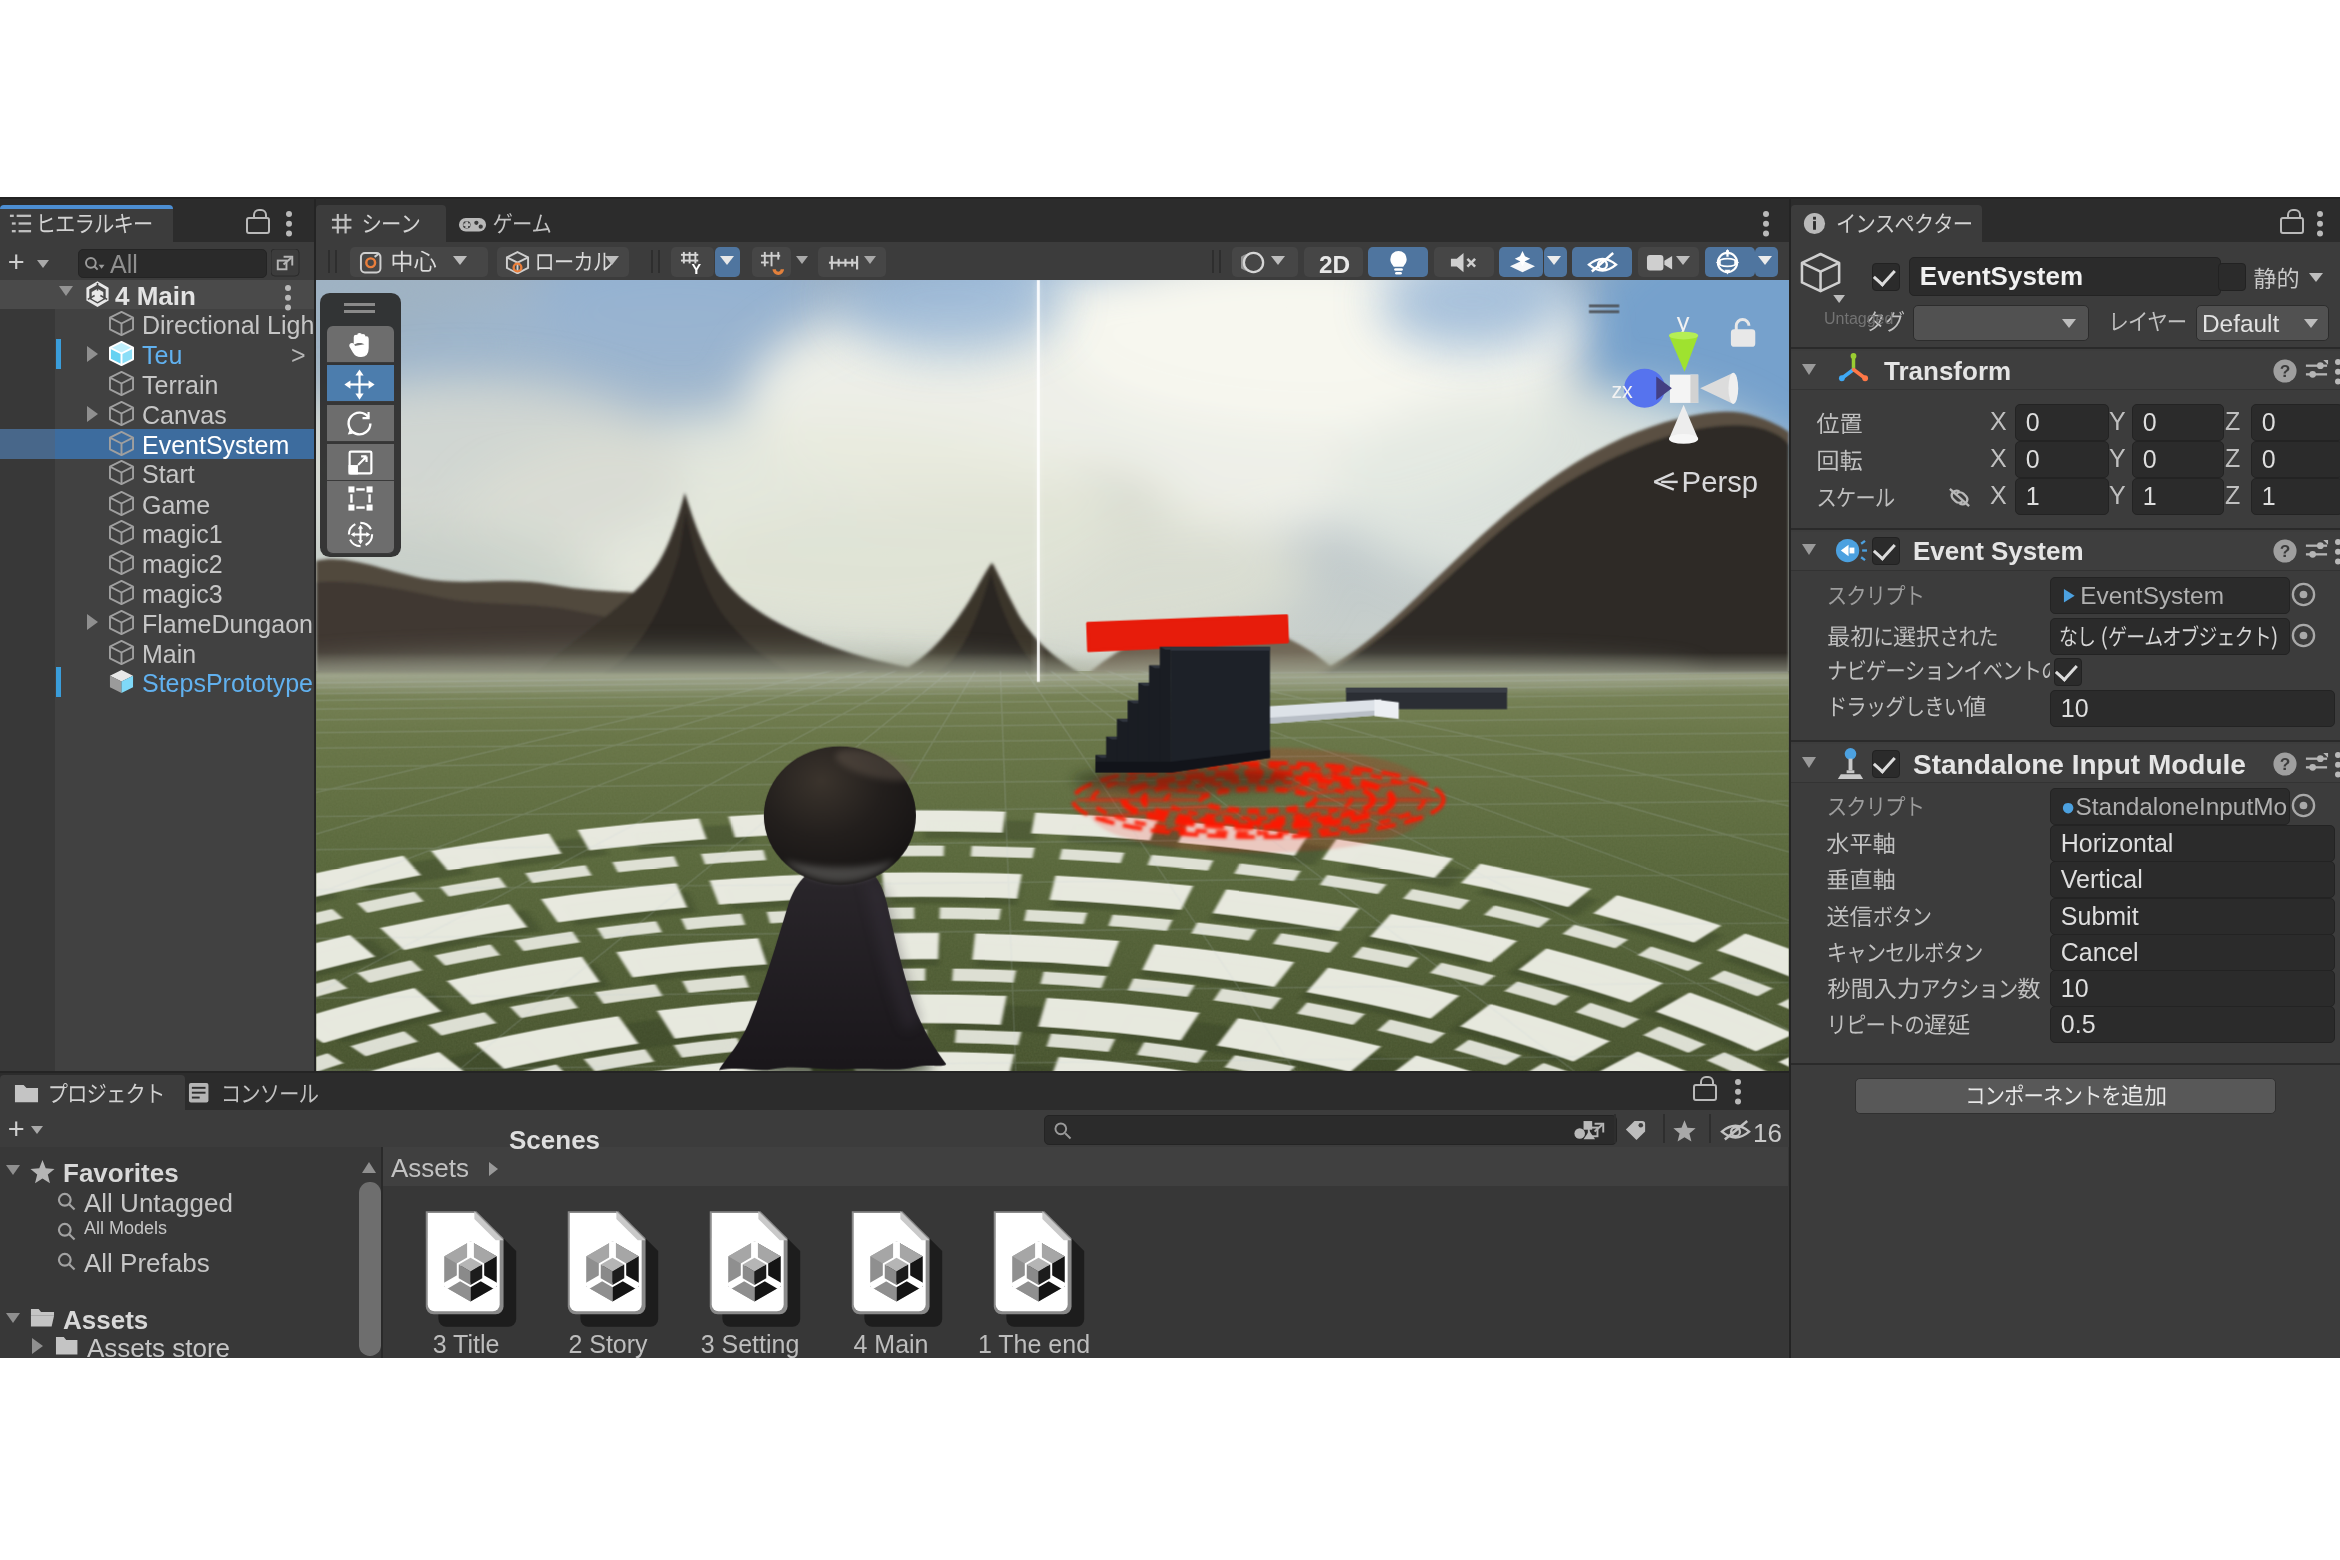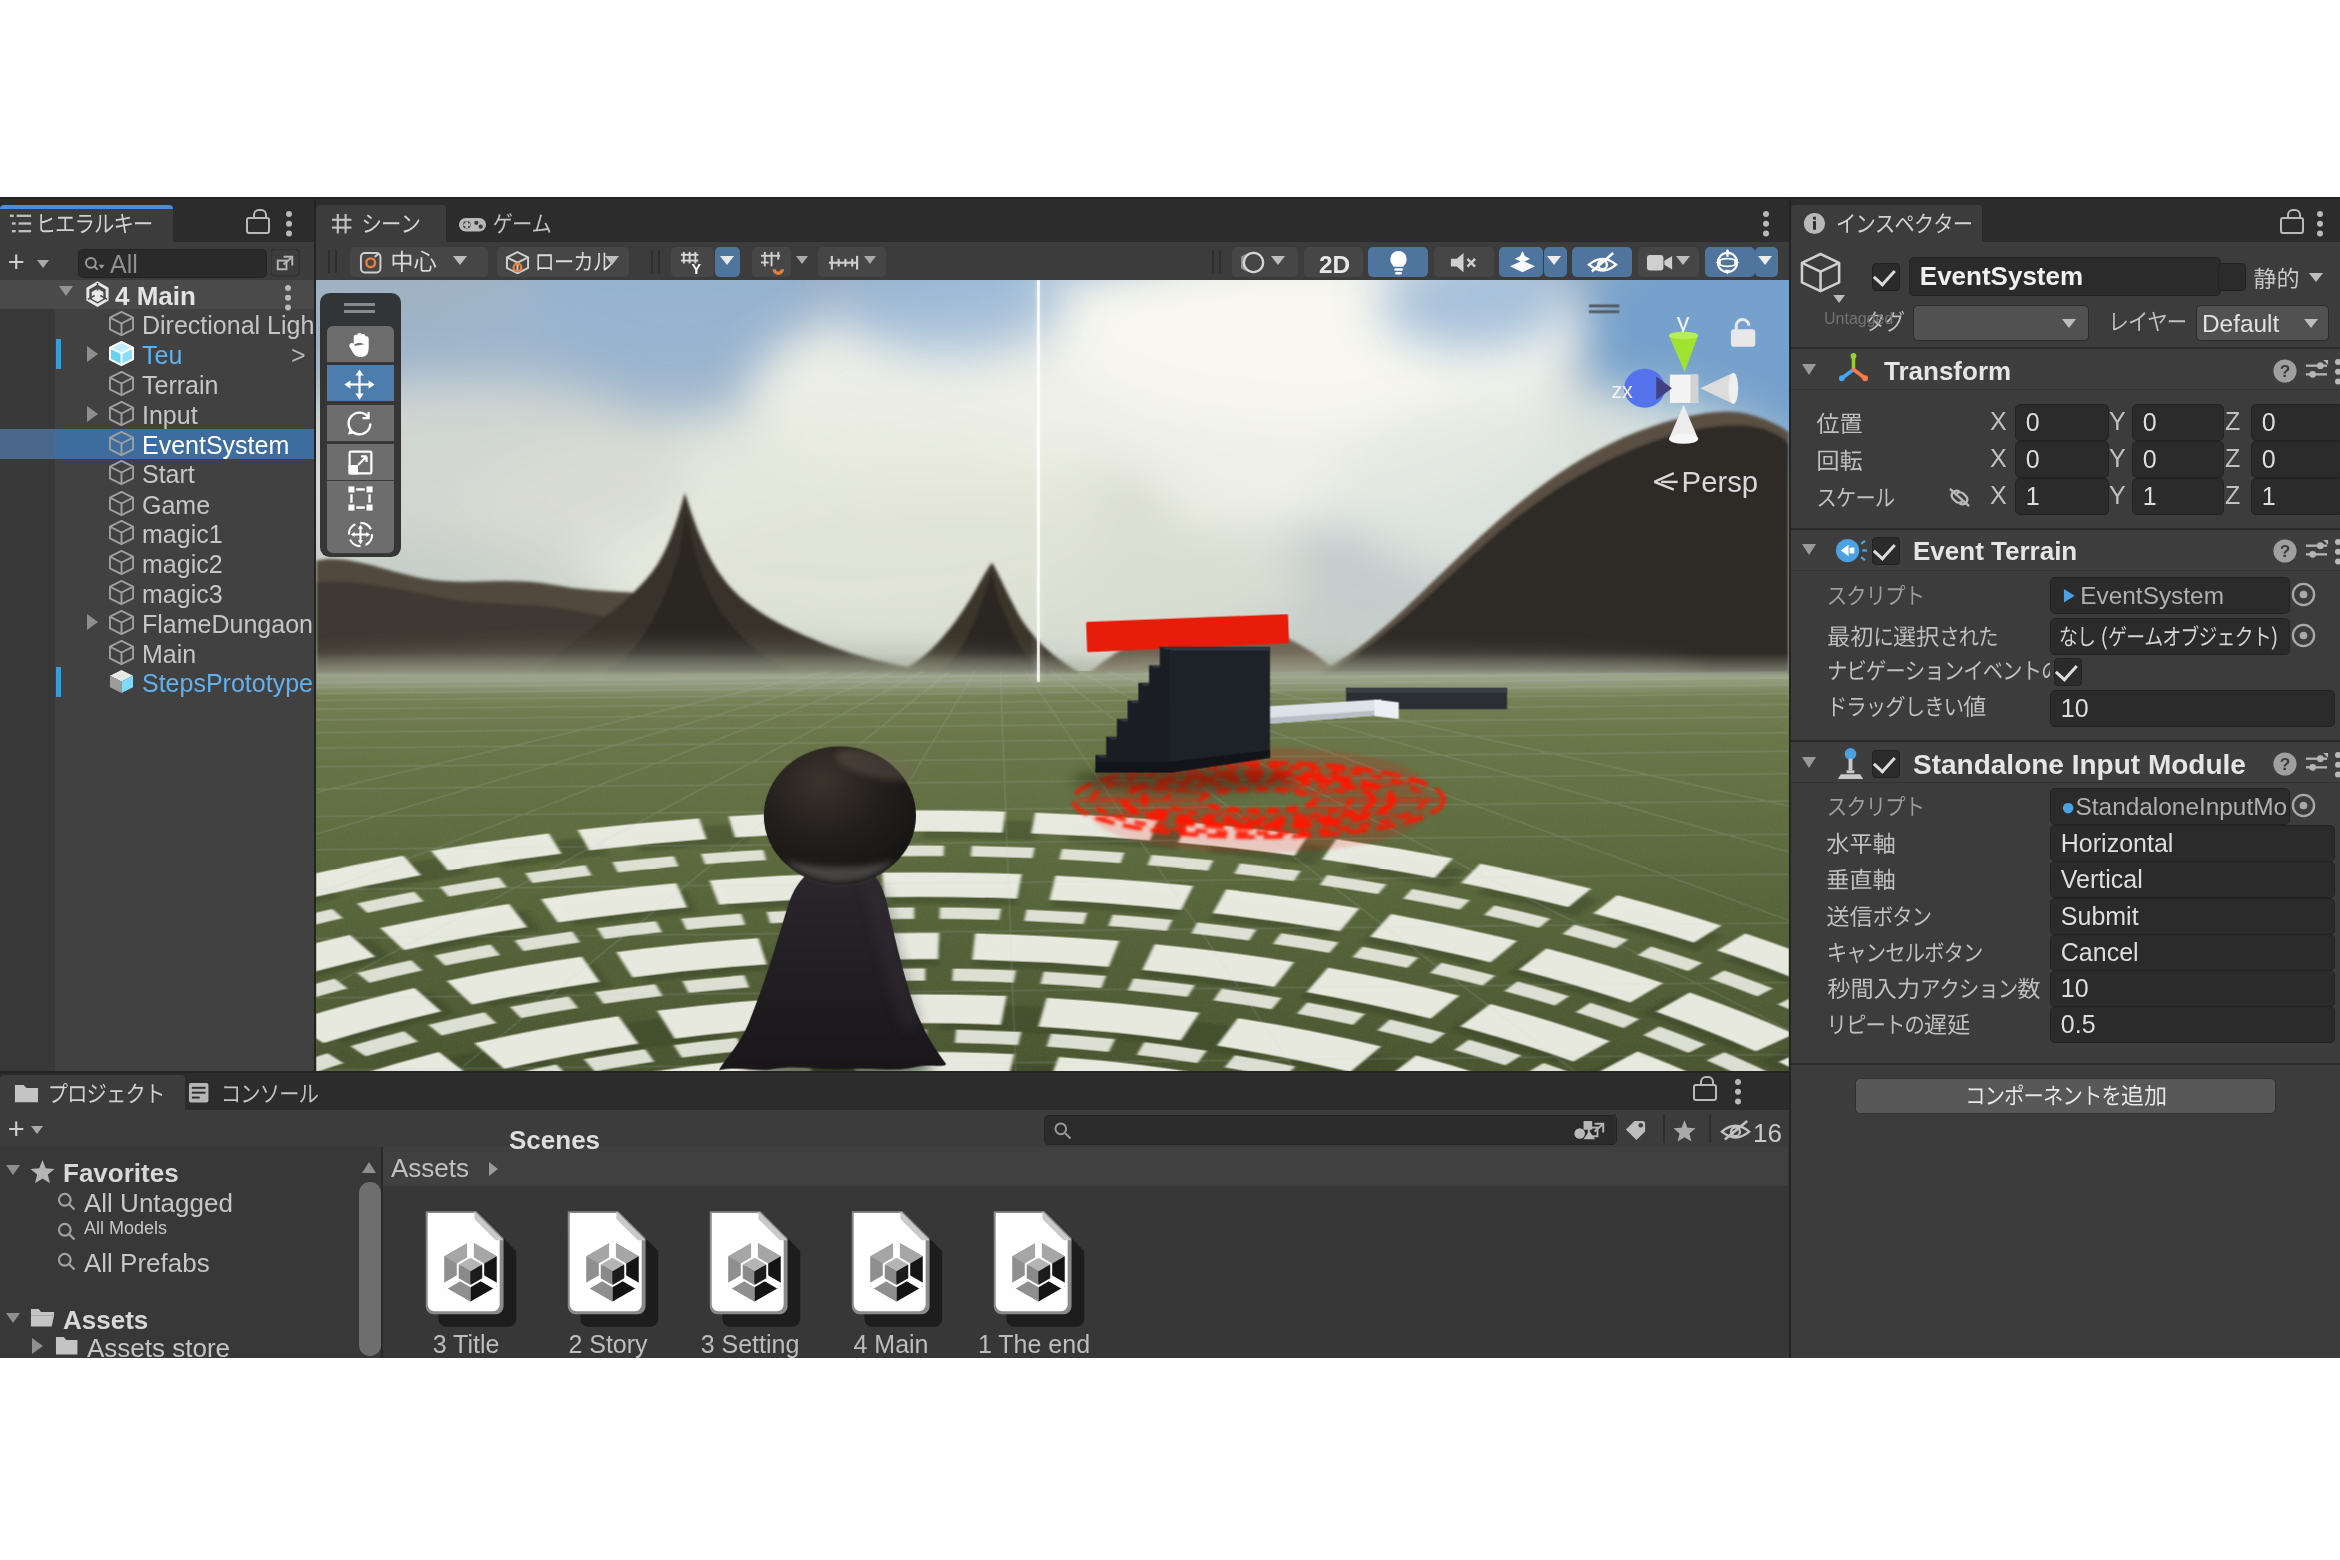--- a/index.html
+++ b/index.html
@@ -98,21 +98,21 @@
   </svg>
 <div class="txt" style="left:142px;top:371px;color:#c6c6c6;font-size:25px">Terrain</div>
 <div class="tri-r" style="left:87px;top:406px;border-left-color:#8f8f8f"></div>
 <svg class="abs" style="left:109px;top:401px" width="25" height="25" viewBox="0 0 26 26">
     <g fill="none" stroke="#9f9f9f" stroke-width="2" stroke-linejoin="round">
       <polygon points="13,1 25,7 25,19 13,25 1,19 1,7"></polygon>
       <polyline points="1,7 13,13 25,7"></polyline>
       <line x1="13" y1="13" x2="13" y2="25"></line>
     </g>
   </svg>
-<div class="txt" style="left:142px;top:401px;color:#c6c6c6;font-size:25px">Input</div>
+<div class="txt" style="left:142px;top:401px;color:#c6c6c6;font-size:25px">Canvas</div>
 <div class="abs" style="left:0;top:429px;width:55px;height:30px;background:#48678a"></div>
 <div class="abs" style="left:55px;top:429px;width:259px;height:30px;background:#3d6c9e"></div>
 <svg class="abs" style="left:109px;top:431px" width="25" height="25" viewBox="0 0 26 26">
     <g fill="none" stroke="#9f9f9f" stroke-width="2" stroke-linejoin="round">
       <polygon points="13,1 25,7 25,19 13,25 1,19 1,7"></polygon>
       <polyline points="1,7 13,13 25,7"></polyline>
       <line x1="13" y1="13" x2="13" y2="25"></line>
     </g>
   </svg>
 <div class="txt" style="left:142px;top:431px;color:#ffffff;font-size:25px">EventSystem</div>
@@ -946,21 +946,21 @@
     <circle cx="15" cy="16" r="12" fill="#4ca1e0"></circle>
     <path d="M8 16 l8 -6 v12z" fill="#fff"></path>
     <rect x="17" y="13" width="5" height="6" fill="#fff"></rect>
     <g stroke="#4ca1e0" stroke-width="2.4">
       <line x1="29" y1="9" x2="33" y2="6"></line>
       <line x1="30" y1="16" x2="35" y2="16"></line>
       <line x1="29" y1="23" x2="33" y2="26"></line>
     </g>
   </svg>
 <div class="chk" style="left:1872px;top:537px"></div>
-<div class="txt b" style="left:1913px;top:536px;color:#e5e5e5;font-size:26px">Event Terrain</div>
+<div class="txt b" style="left:1913px;top:536px;color:#e5e5e5;font-size:26px">Event System</div>
 <svg class="abs" style="left:2272px;top:538px" width="26" height="26" viewBox="0 0 27 27">
     <circle cx="13.5" cy="13.5" r="12" fill="#9f9f9f"></circle>
     <text x="13.5" y="19.5" font-size="18" font-weight="bold" text-anchor="middle" fill="#3c3c3c" font-family="Liberation Sans">?</text>
   </svg>
 <svg class="abs" style="left:2304px;top:538px" width="25" height="25" viewBox="0 0 26 26">
     <g stroke="#b5b5b5" stroke-width="2.4">
       <line x1="2" y1="8" x2="24" y2="8"></line>
       <line x1="2" y1="17" x2="24" y2="17"></line>
     </g>
     <circle cx="17" cy="8" r="3.5" fill="#b5b5b5"></circle>

